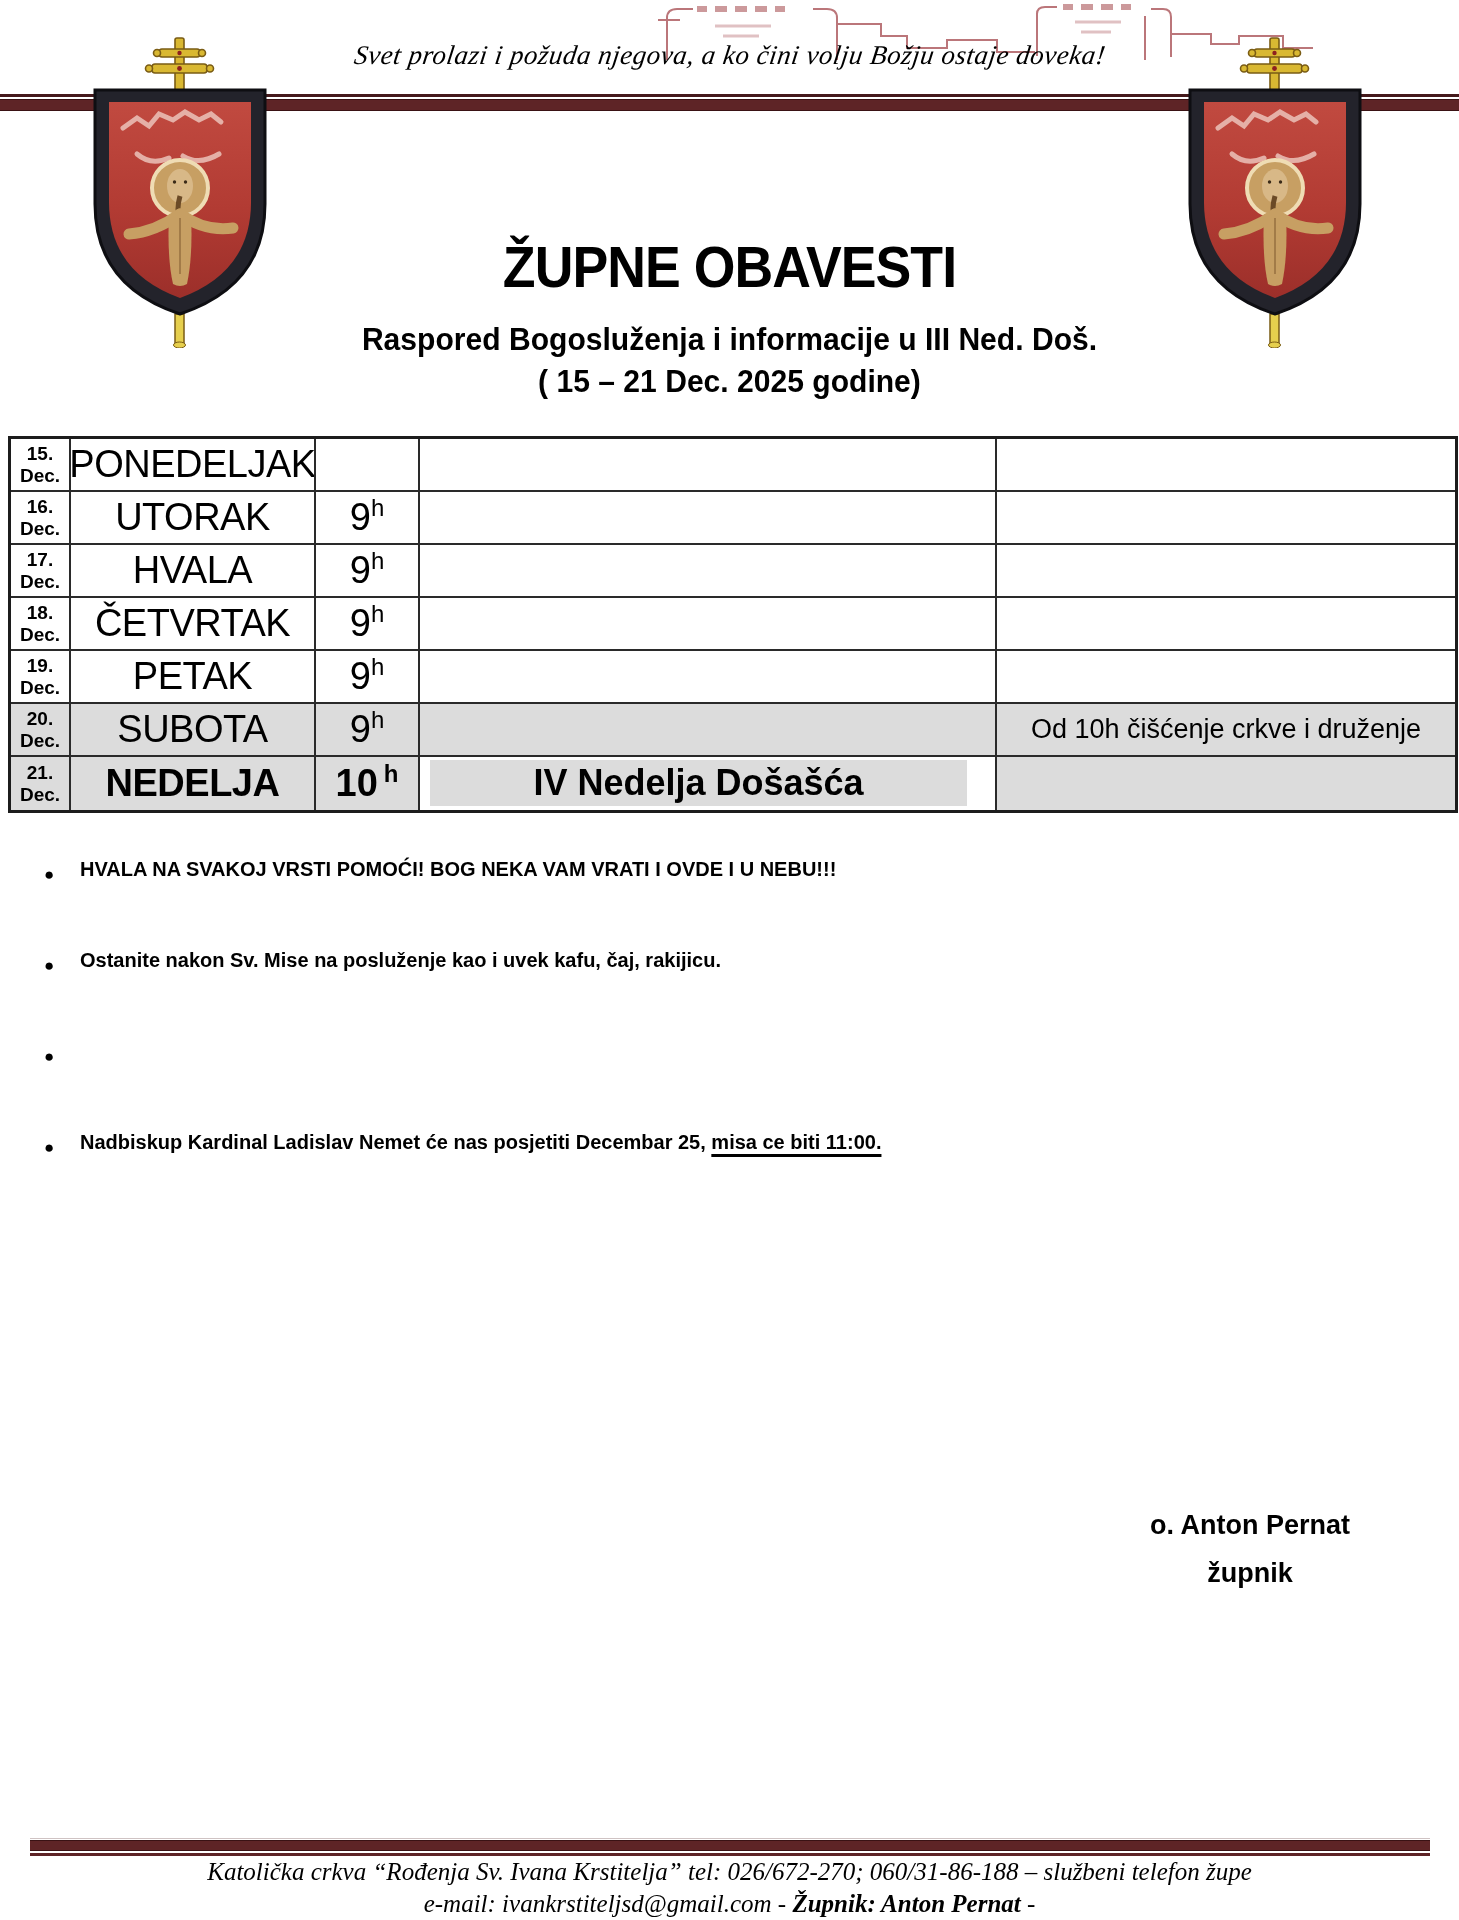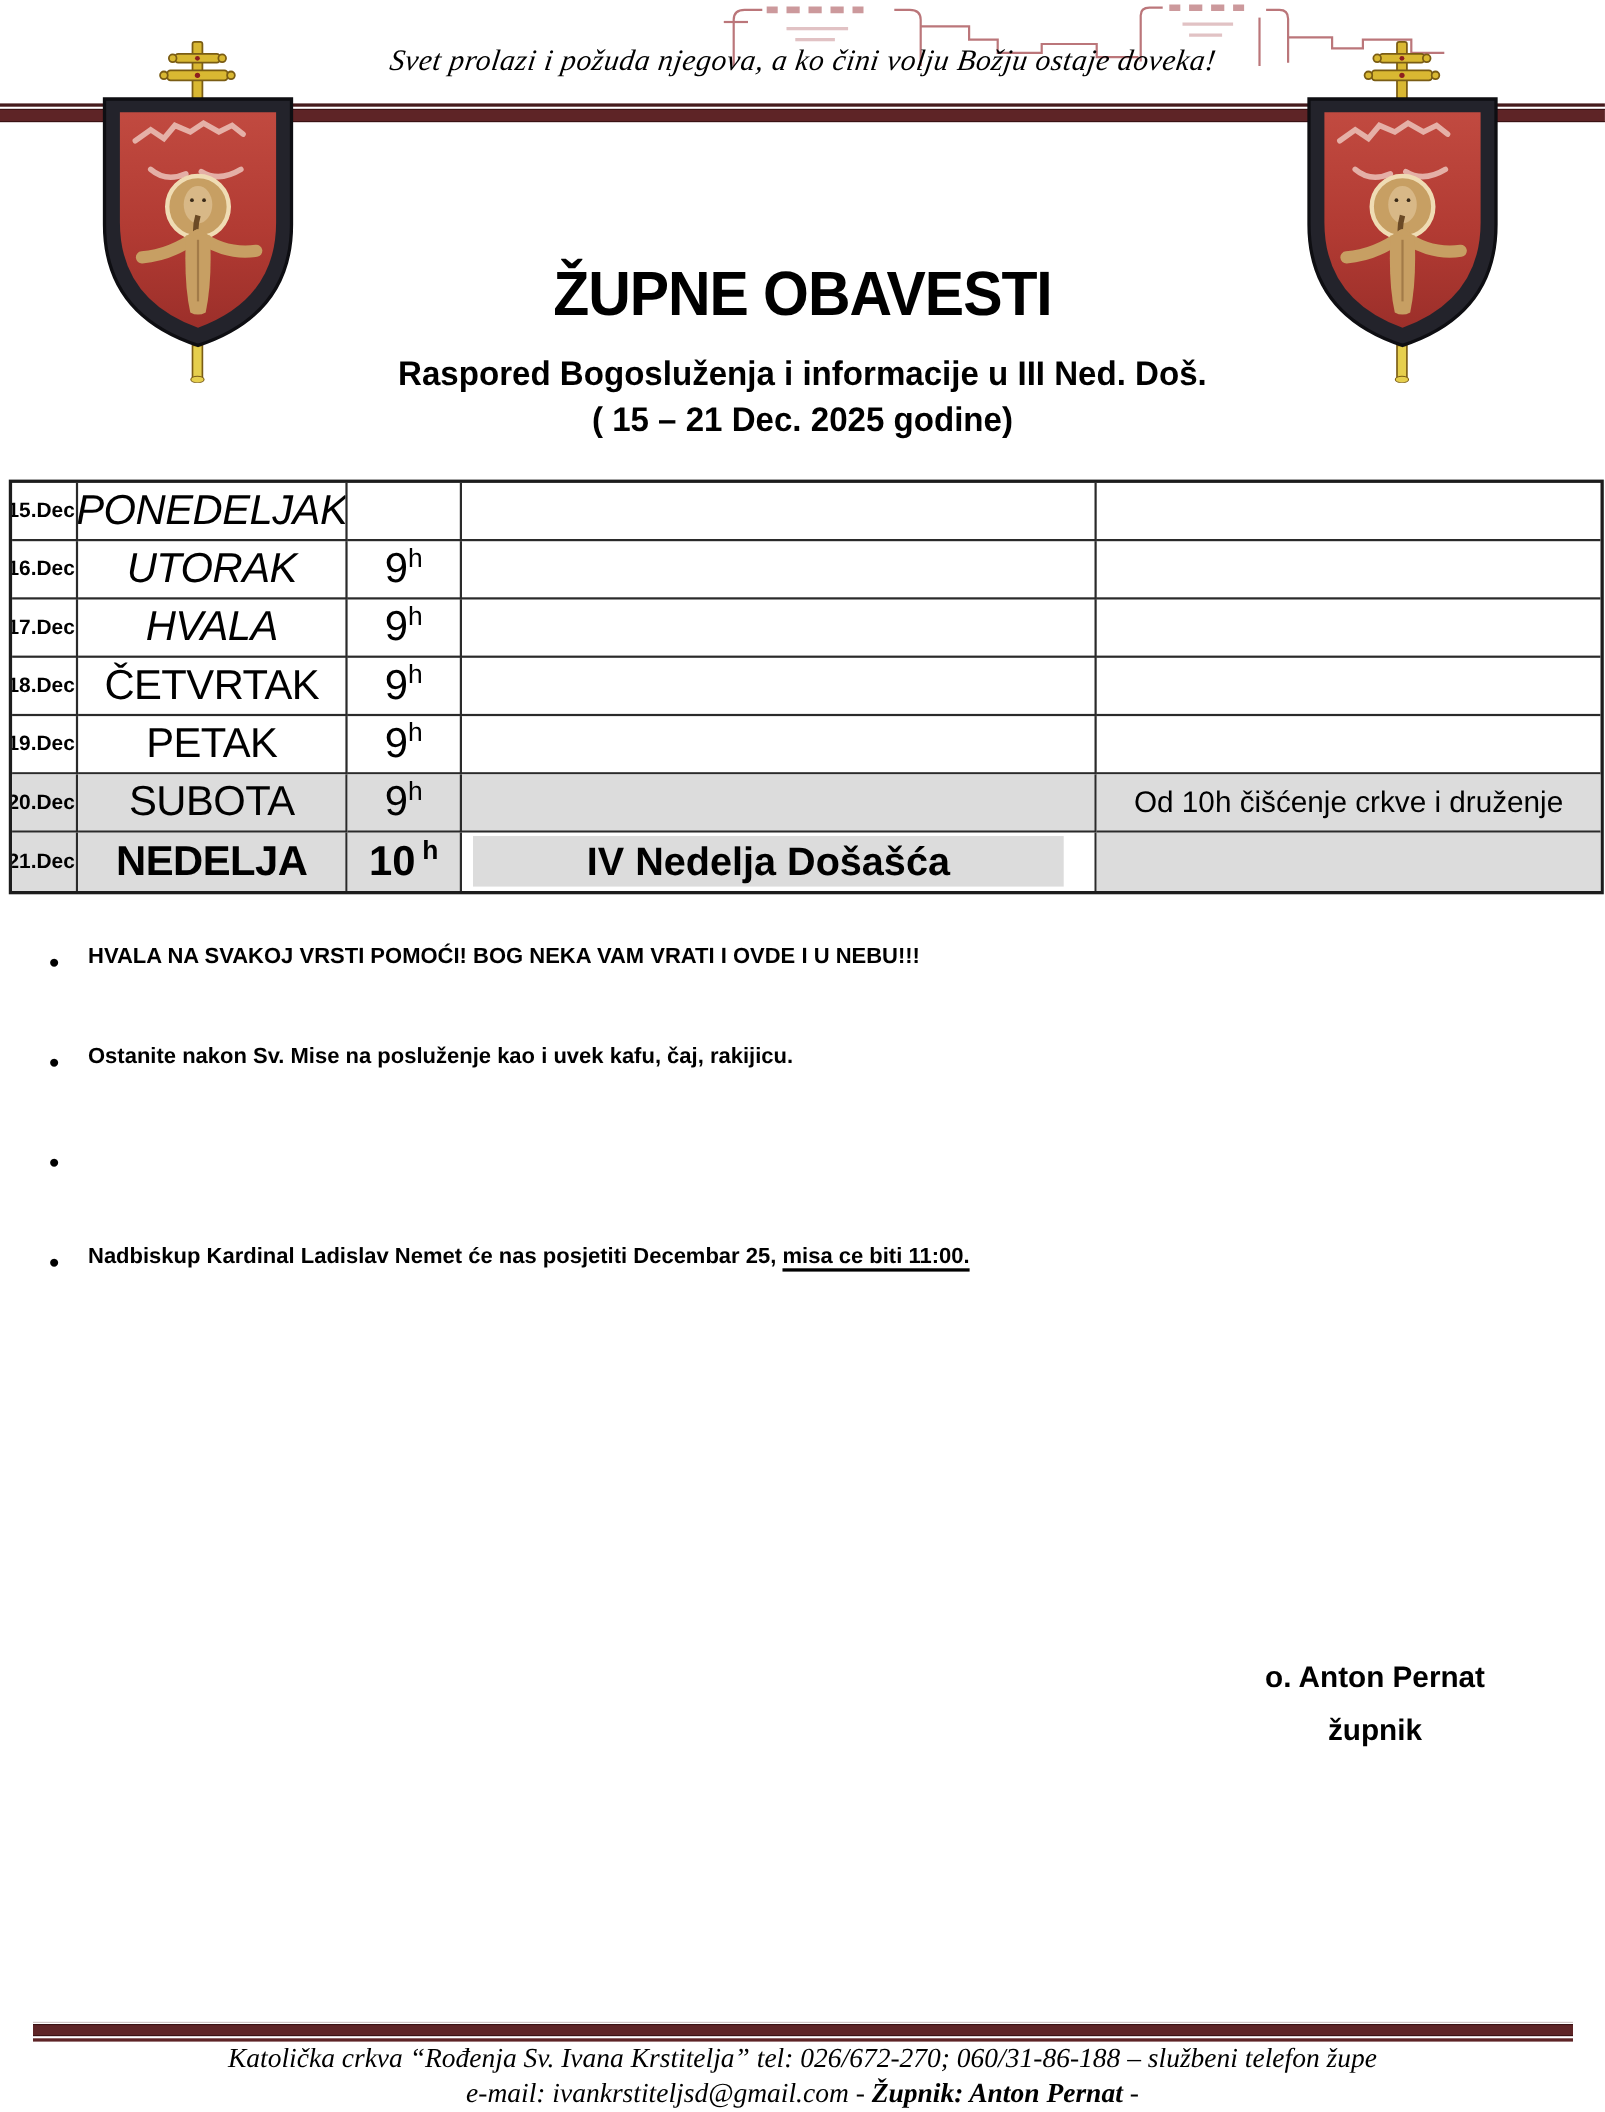--- a/index.html
+++ b/index.html
@@ -31,23 +31,23 @@
   .schedule{position:absolute;left:8px;top:436px;width:1444px;height:371px;
             display:grid;grid-template-columns:60px 245px 104px 577px 458px;
             grid-template-rows:repeat(7,53px);
             border:3px solid #1c1c1c;box-sizing:content-box;background:#fff;}
   .cell{border-right:2px solid #2a2a2a;border-bottom:2px solid #2a2a2a;
         display:flex;align-items:center;justify-content:center;box-sizing:border-box;overflow:hidden;}
   .cell.lastcol{border-right:none;}
   .cell.lastrow{border-bottom:none;}
   .cell.shaded{background:#dcdcdc;}
   .cell.forcewhite{background:#fff;}
-  .cell.date{font-weight:700;font-size:19px;line-height:1.12;}
+  .cell.date{flex-direction:column;font-weight:700;font-size:19px;line-height:1.12;}
   .cell.day{font-size:38px;letter-spacing:-.5px;transform-origin:center;}
-  .day-italic{font-style:italic;}
+  .day-italic{}
   .day-bold{font-weight:700;}
   .cell.time{font-size:38px;}
   .time-bold{font-weight:700;}
   .cell.time sup{font-size:24px;line-height:0;vertical-align:14px;}
   .cell.time sup.gap{margin-left:6px;}
   .midbox{flex:1;align-self:stretch;margin:3px 28px 4px 10px;background:#dcdcdc;
           display:flex;align-items:center;justify-content:center;
           font-size:36px;font-weight:700;}
   .rightnote{font-size:27px;}
 

